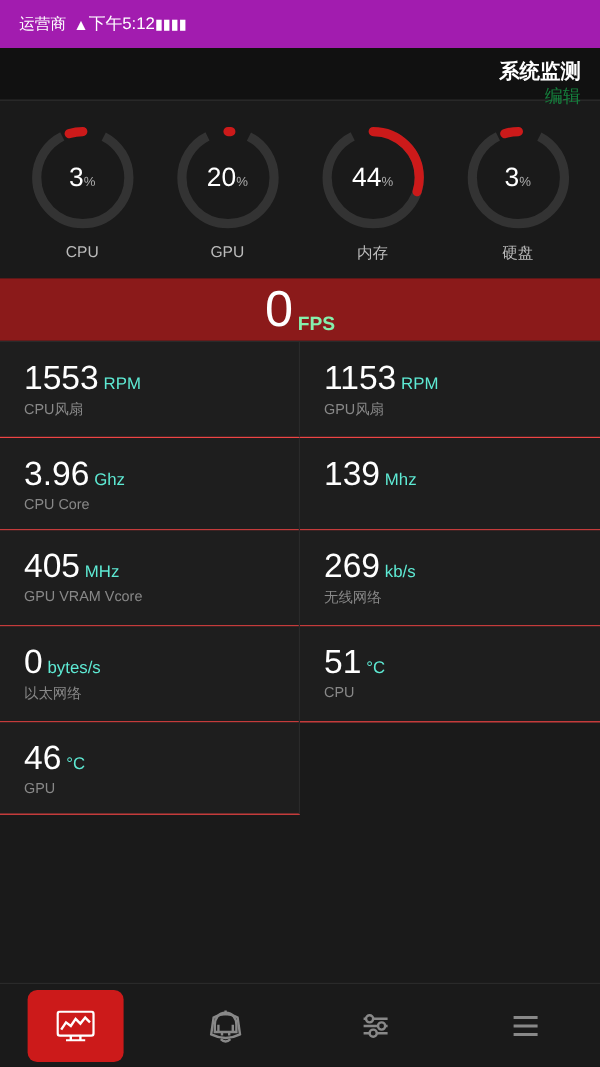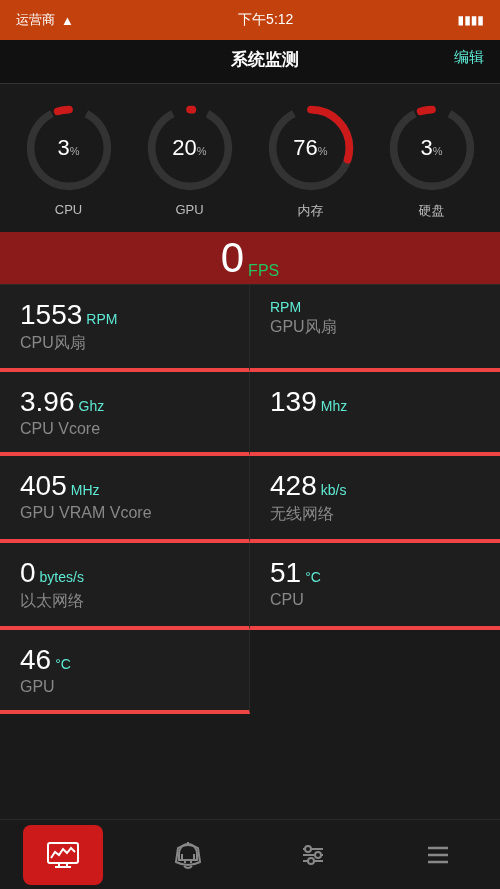--- a/index.html
+++ b/index.html
@@ -8,42 +8,42 @@
       height: 889px;
       background: #1a1a1a;
       font-family: -apple-system, 'PingFang SC', 'Helvetica Neue', sans-serif;
       color: #ffffff;
       overflow: hidden;
     }
 
     
     .status-bar {
       display: flex;
-      justify-content: space-between;
       align-items: center;
       padding: 20px 16px;
-      background: #c2410c;
+      background: #a21caf;
       height: 36px;
     }
     .status-left { font-size: 13px; display: flex; align-items: center; gap: 6px; }
     .status-center { font-size: 14px; font-weight: 400; }
     .status-right { font-size: 12px; }
 
     
     .nav-bar {
       display: flex;
       justify-content: space-between;
-      align-items: flex-start;
+      align-items: flex-end;
       padding: 8px 16px;
       background: #111;
       border-bottom: 1px solid #333;
       height: 44px;
+      flex-direction: column;
     }
     .nav-title { font-size: 17px; font-weight: 600; flex: 1; text-align: center; }
-    .nav-edit { font-size: 15px; color: #5eead4; }
+    .nav-edit { font-size: 15px; color: #15803d; }
 
     
     .gauge-section {
       display: flex;
       background: #1a1a1a;
       padding: 16px 8px 12px;
       justify-content: space-around;
     }
     .gauge-item {
       display: flex;
@@ -105,35 +105,35 @@
       gap: 4px;
     }
     .fps-value {
       font-size: 42px;
       font-weight: 200;
       color: #fff;
       line-height: 1;
     }
     .fps-label {
       font-size: 16px;
-      font-weight: 400;
-      color: #22c55e;
+      font-weight: 700;
+      color: #86efac;
       align-self: flex-end;
       margin-bottom: 4px;
     }
 
     
     .metrics-grid {
       display: grid;
       grid-template-columns: 1fr 1fr;
       border-top: 1px solid #2a2a2a;
     }
     .metric-cell {
       padding: 14px 20px;
-      border-bottom: 4px solid #ef4444;
+      border-bottom: 1px solid #ef4444;
       background: #1e1e1e;
     }
     .metric-cell:nth-child(odd) {
       border-right: 1px solid #2a2a2a;
     }
     .metric-main {
       display: flex;
       align-items: baseline;
       gap: 4px;
     }
@@ -141,21 +141,21 @@
       font-size: 28px;
       font-weight: 200;
       color: #fff;
     }
     .metric-unit {
       font-size: 14px;
       font-weight: 400;
       color: #5eead4;
     }
     .metric-desc {
-      font-size: 16px;
+      font-size: 12px;
       color: #888;
       margin-top: 2px;
     }
 
     
     .tab-bar {
       position: absolute;
       bottom: 0;
       left: 0;
       width: 500px;
@@ -227,21 +227,21 @@
     </div>
     <div class="gauge-label">GPU</div>
   </div>
     <div class="gauge-item">
     <div class="gauge-wrapper">
       <svg viewBox="0 0 100 100">
         <circle class="gauge-track" cx="50" cy="50" r="40" stroke-dasharray="213.62830044410592 37.69911184307752" stroke-dashoffset="-18.84955592153876"></circle>
         <circle class="gauge-progress" cx="50" cy="50" r="40" stroke-dasharray="251.32741228718345" stroke-dashoffset="176.18051601331558"></circle>
       </svg>
       <div class="gauge-center">
-        <span class="gauge-value">76</span><span class="gauge-unit">%</span>
+        <span class="gauge-value">44</span><span class="gauge-unit">%</span>
       </div>
     </div>
     <div class="gauge-label">内存</div>
   </div>
     <div class="gauge-item">
     <div class="gauge-wrapper">
       <svg viewBox="0 0 100 100">
         <circle class="gauge-track" cx="50" cy="50" r="40" stroke-dasharray="213.62830044410592 37.69911184307752" stroke-dashoffset="-18.84955592153876"></circle>
         <circle class="gauge-progress" cx="50" cy="50" r="40" stroke-dasharray="251.32741228718345" stroke-dashoffset="263.76811919539904"></circle>
       </svg>
@@ -261,47 +261,48 @@
 <div class="metrics-grid">
 <div class="metric-cell">
     <div class="metric-main">
       <span class="metric-number">1553</span>
       <span class="metric-unit">RPM</span>
     </div>
     <div class="metric-desc">CPU风扇</div>
   </div>
     <div class="metric-cell">
     <div class="metric-main">
+      <span class="metric-number">1153</span>
       <span class="metric-unit">RPM</span>
     </div>
     <div class="metric-desc">GPU风扇</div>
   </div>
     <div class="metric-cell">
     <div class="metric-main">
       <span class="metric-number">3.96</span>
       <span class="metric-unit">Ghz</span>
     </div>
-    <div class="metric-desc">CPU Vcore</div>
+    <div class="metric-desc">CPU Core</div>
   </div>
     <div class="metric-cell">
     <div class="metric-main">
       <span class="metric-number">139</span>
       <span class="metric-unit">Mhz</span>
     </div>
   </div>
     <div class="metric-cell">
     <div class="metric-main">
       <span class="metric-number">405</span>
       <span class="metric-unit">MHz</span>
     </div>
     <div class="metric-desc">GPU VRAM Vcore</div>
   </div>
     <div class="metric-cell">
     <div class="metric-main">
-      <span class="metric-number">428</span>
+      <span class="metric-number">269</span>
       <span class="metric-unit">kb/s</span>
     </div>
     <div class="metric-desc">无线网络</div>
   </div>
     <div class="metric-cell">
     <div class="metric-main">
       <span class="metric-number">0</span>
       <span class="metric-unit">bytes/s</span>
     </div>
     <div class="metric-desc">以太网络</div>

